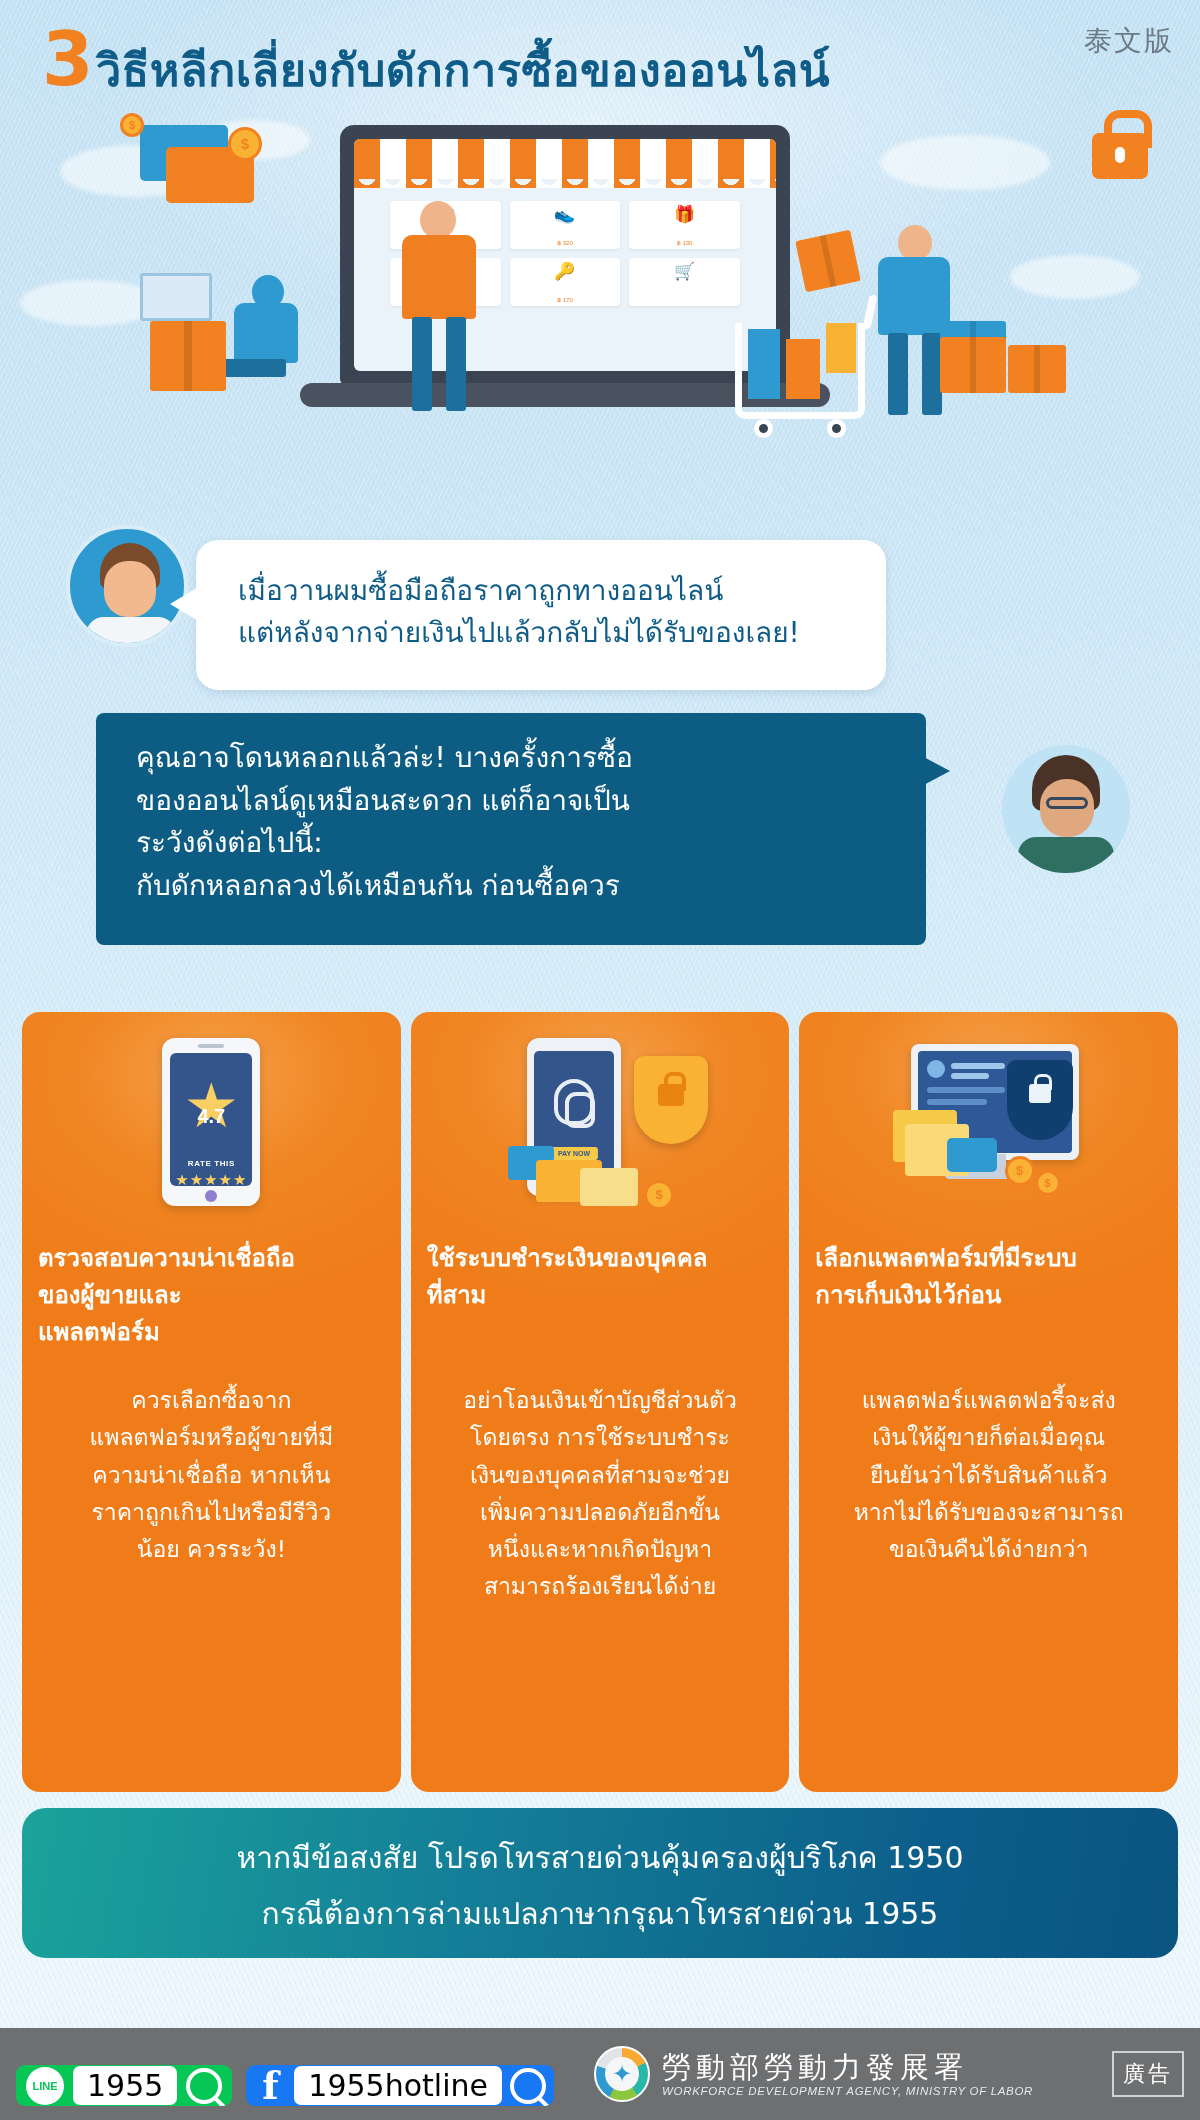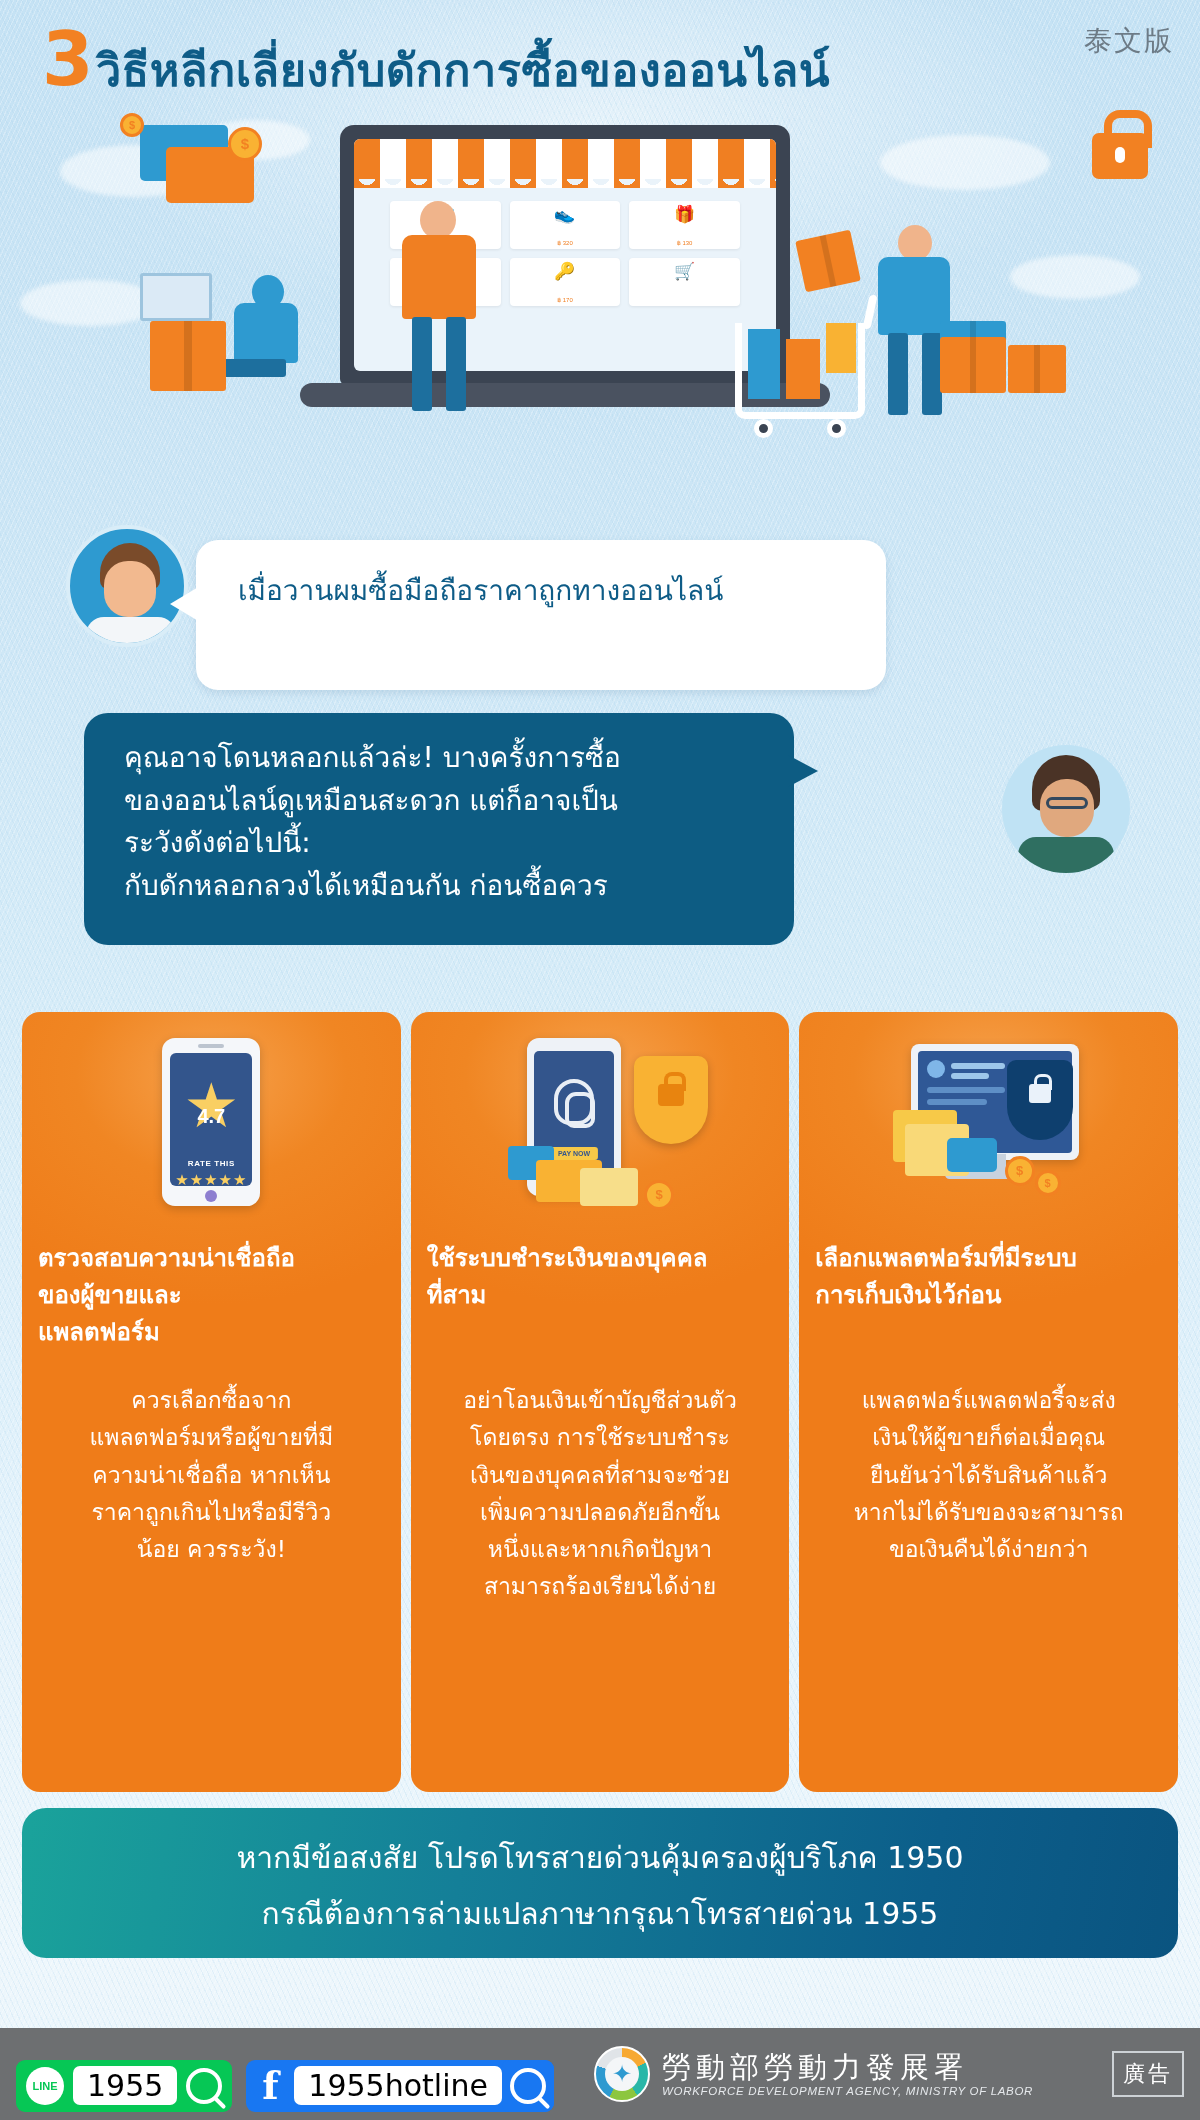--- a/index.html
+++ b/index.html
@@ -97,22 +97,22 @@
   }
   #bubble-white .txt {
     position:absolute; left:42px; top:30px; right:24px;
     color:#0e5c87; font-size:28px; line-height:1.50; font-family:"DejaVu Sans", sans-serif;
   }
   #avatar-man {
     position:absolute; left:66px; top:525px; width:122px; height:122px; border-radius:50%;
     background:#2e9ad0; overflow:hidden; border:4px solid #d9edf8;
   }
   #bubble-blue {
-    position:absolute; left:84px; top:713px; width:710px; height:232px;
-    background:#0d5c83; border-radius:24px;
+    position:absolute; left:96px; top:713px; width:830px; height:232px;
+    background:#0d5c83; border-radius:8px;
   }
   #bubble-blue .tail {
     position:absolute; right:-24px; top:42px; width:0;height:0;
     border-top:16px solid transparent; border-bottom:16px solid transparent; border-left:30px solid #0d5c83;
   }
   #bubble-blue .txt {
     position:absolute; left:40px; top:24px; right:26px;
     color:#ffffff; font-size:28px; line-height:1.52; font-family:"DejaVu Sans", sans-serif;
   }
   #avatar-woman {
@@ -186,21 +186,21 @@
     font-size:30px; font-family:"DejaVu Sans", sans-serif;
   }
   #cta .l1 { top:26px;text-align:center; }
   #cta .l2 { top:82px; }
 
   
   #bottombar {
     position:absolute; left:0; bottom:0; width:1200px; height:92px;
     background:#6d6f71; display:flex; align-items:center; gap:14px; padding:0 16px;
   }
-  .chip { display:flex; align-items:center; border-radius:9px; overflow:hidden; height:52px;margin-top:23px; }
+  .chip { display:flex; align-items:center; border-radius:9px; overflow:hidden; height:41px;margin-top:23px; }
   .chip.line { background:#06c755; padding:0 10px; gap:9px; }
   .chip.fb   { background:#1877f2; padding:0 0 0 0; gap:0; }
   .line-logo { width:38px;height:38px;background:#fff;border-radius:50%;
                display:flex;align-items:center;justify-content:center;color:#06c755;font-size:11px;font-weight:bold;}
   .chip-val { background:#fff; border-radius:7px; padding:3px 14px; font-size:30px; color:#000000;
               font-family:"DejaVu Sans", sans-serif; line-height:1.1;}
   .mag { width:36px;height:36px;border:4px solid #fff;border-radius:50%;position:relative;flex:0 0 auto;}
   .mag::after{content:"";position:absolute;right:-9px;bottom:-5px;width:14px;height:4px;background:#fff;
               border-radius:2px;transform:rotate(45deg);}
   .fb-f { width:48px; text-align:center; color:#fff; font-size:38px; font-weight:bold;
@@ -317,20 +317,21 @@
   <div id="avatar-man">
     <div style="position:absolute;left:30px;top:14px;width:60px;height:46px;background:#7a4b2a;border-radius:30px 30px 8px 8px;"></div>
     <div style="position:absolute;left:34px;top:32px;width:52px;height:56px;background:#f2b98f;border-radius:24px;"></div>
     <div style="position:absolute;left:16px;top:88px;width:90px;height:40px;background:#f3f6f9;border-radius:18px 18px 0 0;"></div>
   </div>
 
   <div id="bubble-white">
     <div class="tail"></div>
     <div class="txt">
       <div>เมื่อวานผมซื้อมือถือราคาถูกทางออนไลน์</div>
+      <div>แต่หลังจากจ่ายเงินไปแล้วกลับไม่ได้รับของเลย!</div>
     </div>
   </div>
 
   <div id="bubble-blue">
     <div class="tail"></div>
     <div class="txt">
       <div>คุณอาจโดนหลอกแล้วล่ะ! บางครั้งการซื้อ</div>
       <div>ของออนไลน์ดูเหมือนสะดวก แต่ก็อาจเป็น</div>
       <div>ระวังดังต่อไปนี้:</div>
       <div>กับดักหลอกลวงได้เหมือนกัน ก่อนซื้อควร</div>

